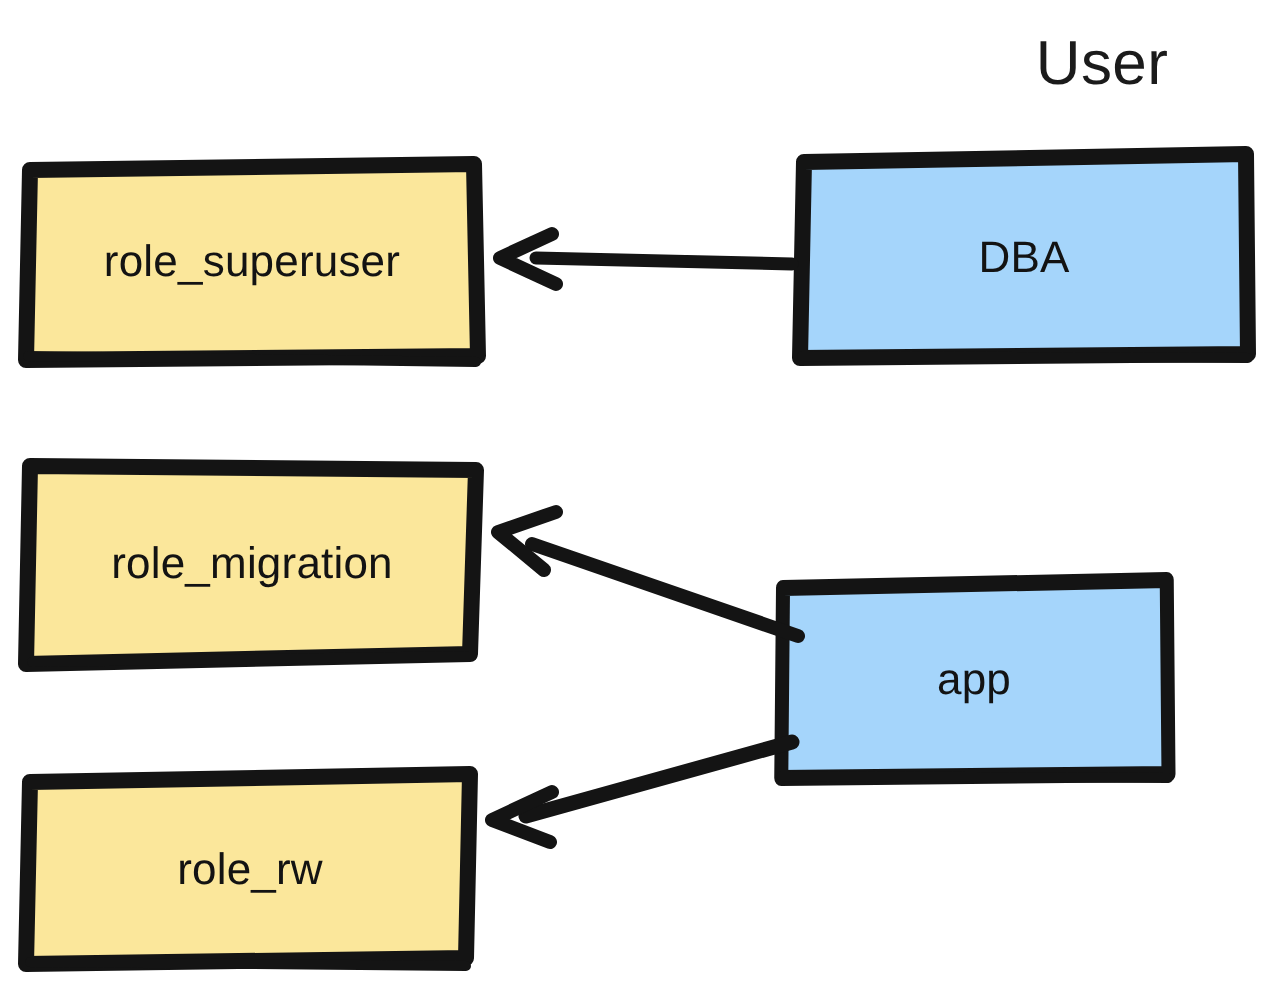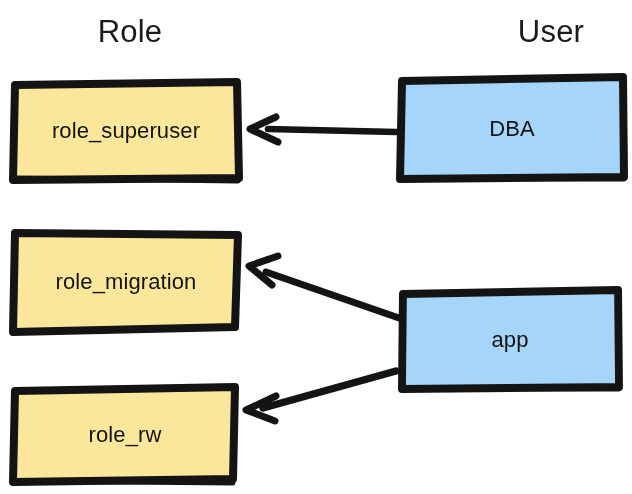--- a/index.html
+++ b/index.html
@@ -49,38 +49,37 @@
     height: 100%;
     z-index: 1;
     overflow: visible;
   }
 
   
   #node-role-superuser { left: 10px;  top: 78px;  width: 232px; height: 106px; }
   #node-role-migration { left: 10px;  top: 228px; width: 232px; height: 108px; }
   #node-role-rw        { left: 10px;  top: 384px; width: 230px; height: 102px; }
   #node-dba            { left: 398px; top: 74px;  width: 228px; height: 110px; }
-  #node-app            { left: 399px; top: 286px; width: 222px; height: 108px; }
+  #node-app            { left: 388px; top: 286px; width: 198px; height: 108px; }
 
   .edge-layer {
     position: absolute;
     left: 0; top: 0;
     width: 632px;
     height: 494px;
     z-index: 2;
     pointer-events: none;
     overflow: visible;
   }
 </style>
 </head>
 <body>
 
 <div id="canvas">
 
-  <div class="col-header" id="header-role">Role</div>
 
   <div class="col-header" id="header-user">User</div>
 
   <svg class="edge-layer" viewBox="0 0 632 494">
 
     <g>
       <path d="M 396 132 L 268 129" stroke="#141414" stroke-width="6.5" fill="none" stroke-linecap="round"></path>
       <path d="M 276 117 L 250 129 L 278 142" stroke="#141414" stroke-width="7" fill="none" stroke-linecap="round" stroke-linejoin="round"></path>
     </g>
 

